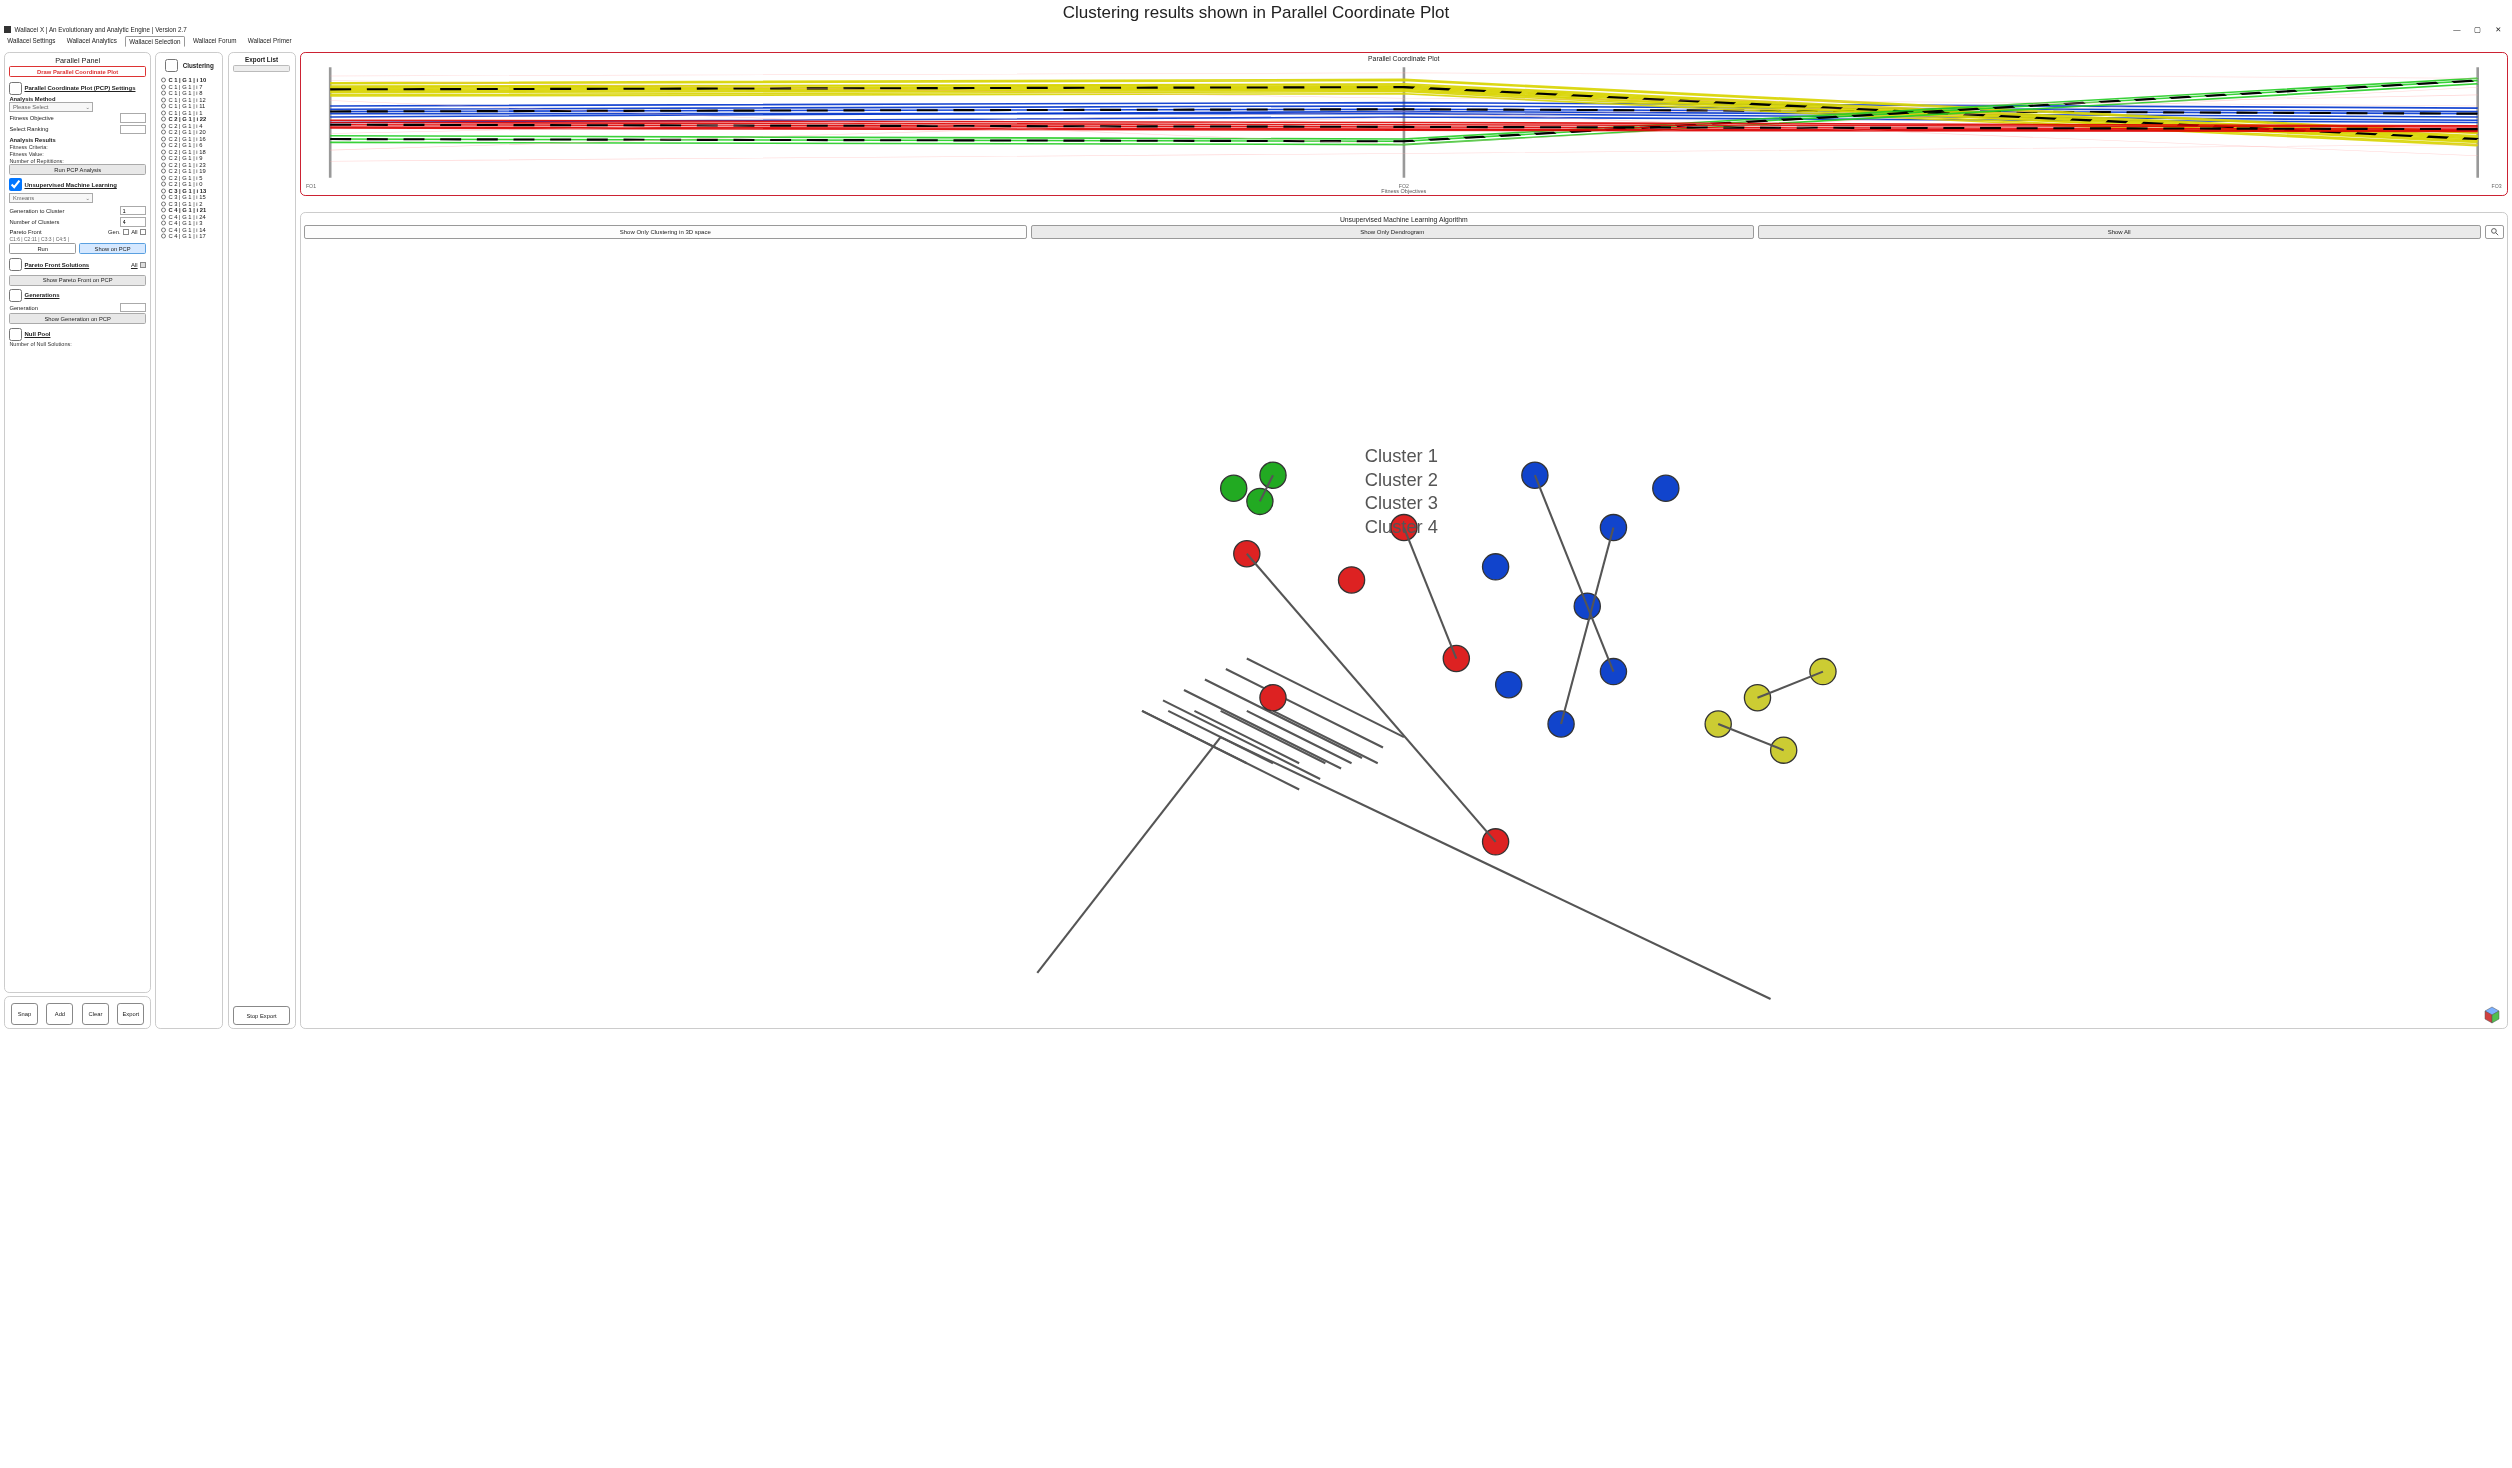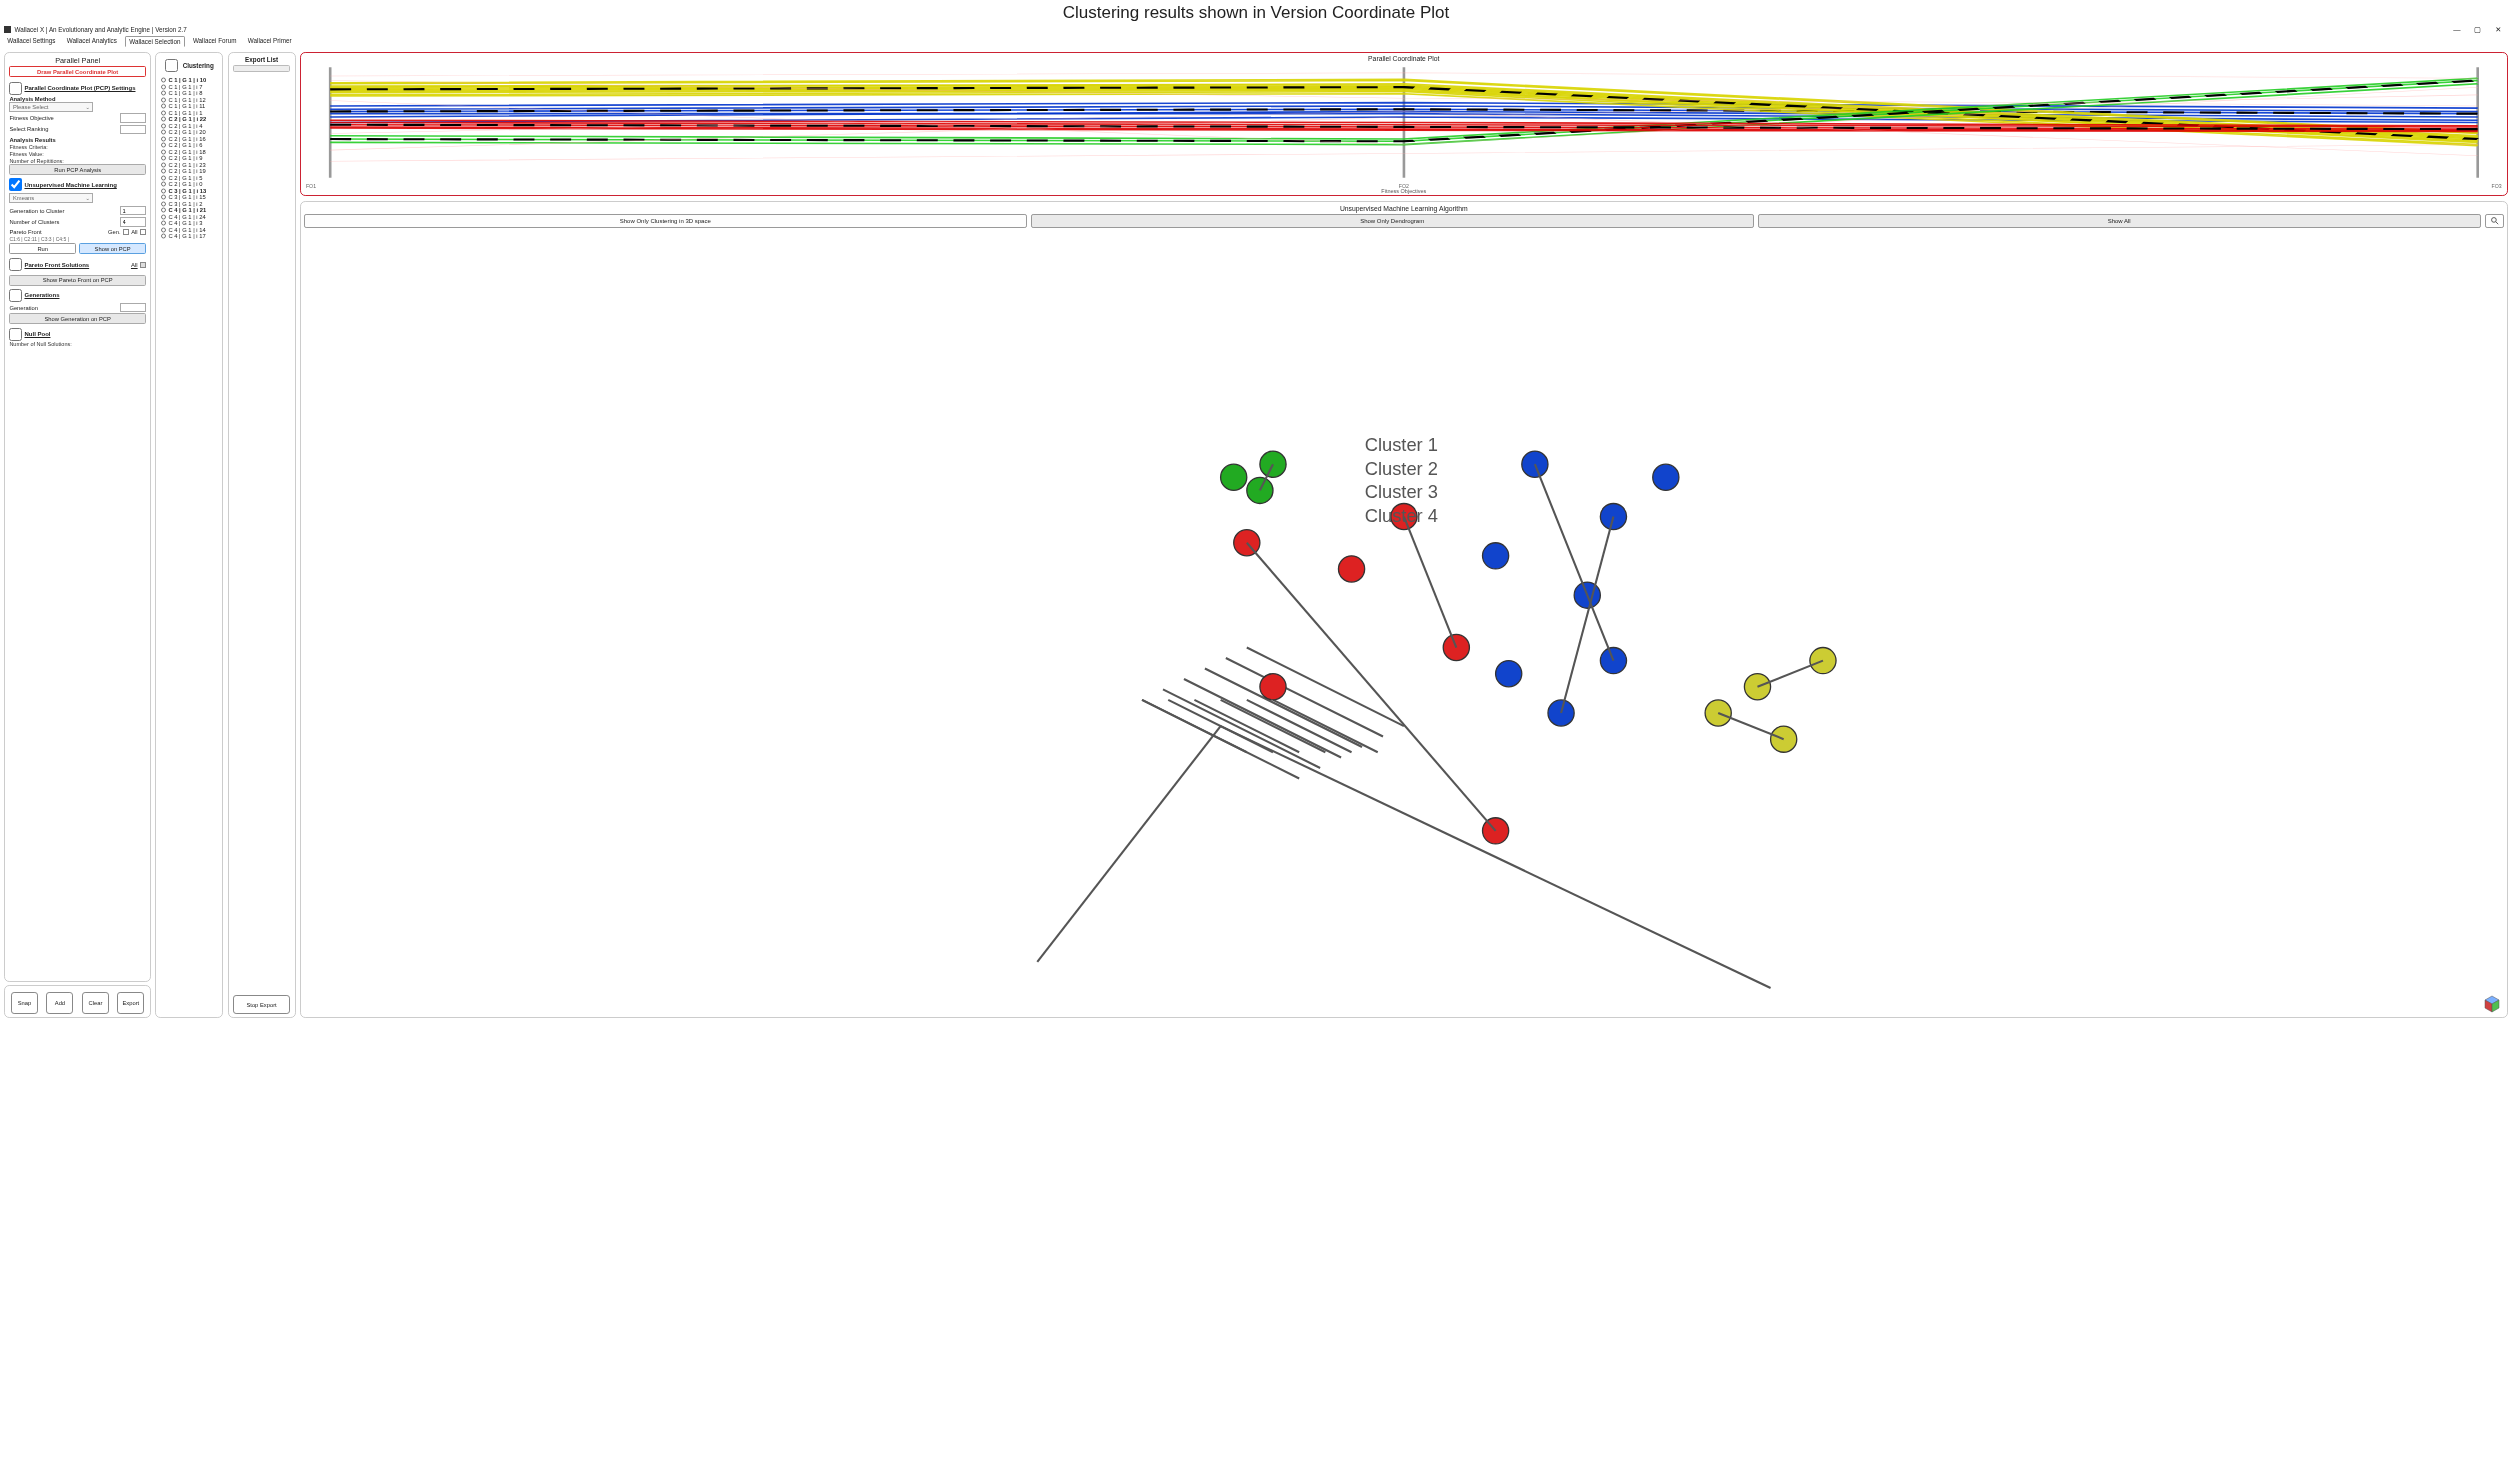--- a/index.html
+++ b/index.html
@@ -34,42 +34,42 @@
   .clustering-panel { width:68px; }
   .clustering-header { font-weight:700; font-size:6.3px; display:flex; align-items:center; gap:2.1px; padding-bottom:2.1px;}
   .cluster-list { display:flex; flex-direction:column; gap:0.5px; }
   .cluster-item { display:flex; align-items:center; gap:2.1px; font-size:5.8px; }
   .cluster-item.bold { font-weight:700; }
   .cluster-item input { margin:0; width:5.8px; height:5.8px;}
   .export-panel { width:68px; display:flex; flex-direction:column; }
   .export-title { text-align:center; font-weight:700; font-size:6.3px; }
   .progress { height:6.3px; border:0.5px solid #bbb; border-radius:1.6px; background:#eee; margin-top:2.1px; width:100%;}
   .stop-export-btn { margin-top:auto; height:19px; border:1px solid #888; border-radius:3.1px; background:#fff; display:flex; align-items:center; justify-content:center; cursor:pointer; font-size:5.8px;}
-  .right-col { flex:1; display:flex; flex-direction:column; gap:5px; }
+  .right-col { flex:1; display:flex; flex-direction:column; gap:16px; }
   .pcp-panel { border:1.6px solid #c23; border-radius:5.2px; padding:2.1px 3.1px 1px; position:relative; }
   .pcp-title { text-align:center; font-size:6.8px; }
   .pcp-plot { height:121px; position:relative; }
   .pcp-labels { display:flex; justify-content:space-between; font-size:5.2px; color:#666; padding:0 2.1px;}
   .pcp-xlabel { text-align:center; font-size:5.5px; color:#555; margin-top:-1px;}
   .uml-panel { border:0.5px solid #ccc; border-radius:5.2px; padding:3.1px; flex:1; display:flex; flex-direction:column; position:relative;}
   .uml-title { text-align:center; font-size:6.8px; margin-bottom:2.1px;}
   .uml-btns { display:flex; gap:4.2px; }
   .uml-btn { flex:1; border:0.5px solid #999; border-radius:2.1px; text-align:center; padding:2.6px 0; font-size:6px; cursor:pointer; background:#fdfdfd;}
   .uml-btn.sel { background:#eaeaea; }
   .zoom-btn { width:19px; border:0.5px solid #999; border-radius:2.1px; display:flex; align-items:center; justify-content:center; cursor:pointer;}
   .scatter-area { flex:1; position:relative; }
   .cube-icon { position:absolute; right:5.2px; bottom:3.1px; width:20px; height:20px; }
   .cube-icon svg { width:100%; height:100%; }
   .ck { width:6.3px; height:6.3px; border:0.5px solid #888; display:inline-block; }
   .row-2 { display:flex; gap:3.1px; }
 </style>
 </head>
 <body>
 
-<div class="page-title">Clustering results shown in Version Coordinate Plot</div>
+<div class="page-title">Clustering results shown in Parallel Coordinate Plot</div>
 
 <div class="titlebar">
   <span class="logo"></span>
   <span>Wallacei X  |  An Evolutionary and Analytic Engine  |  Version 2.7</span>
   <span class="spacer"></span>
   <span class="win-btns">
     <span>—</span>
     <span>▢</span>
     <span>✕</span>
   </span>

